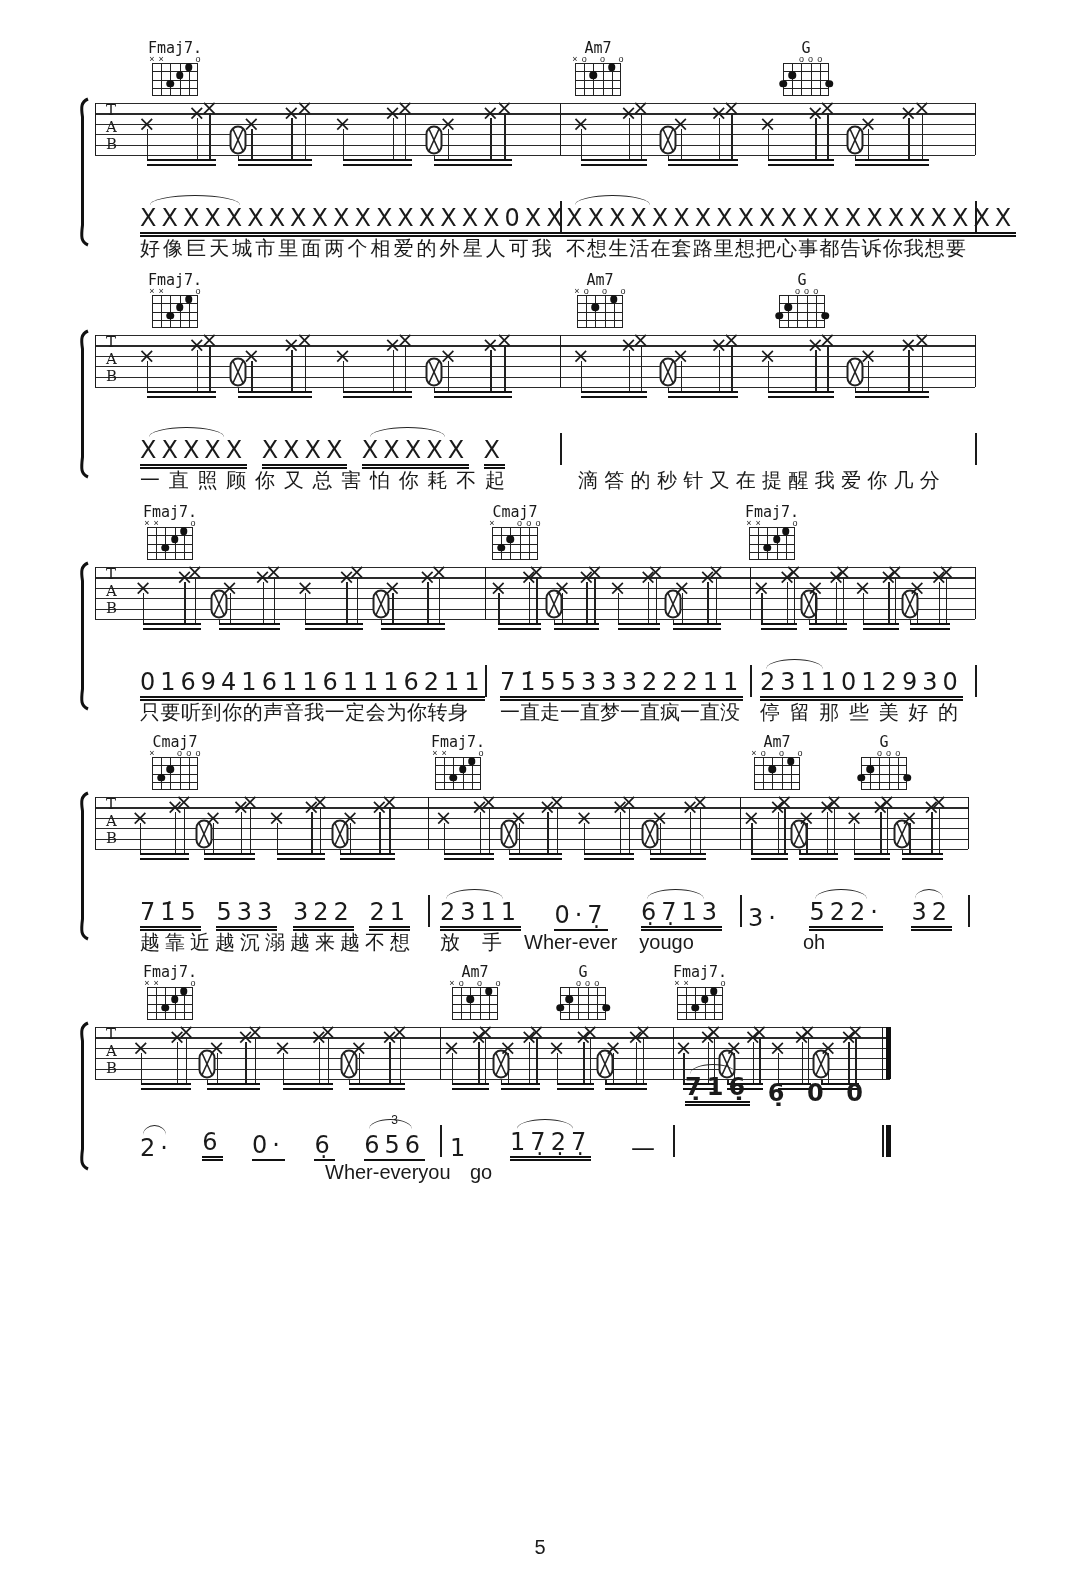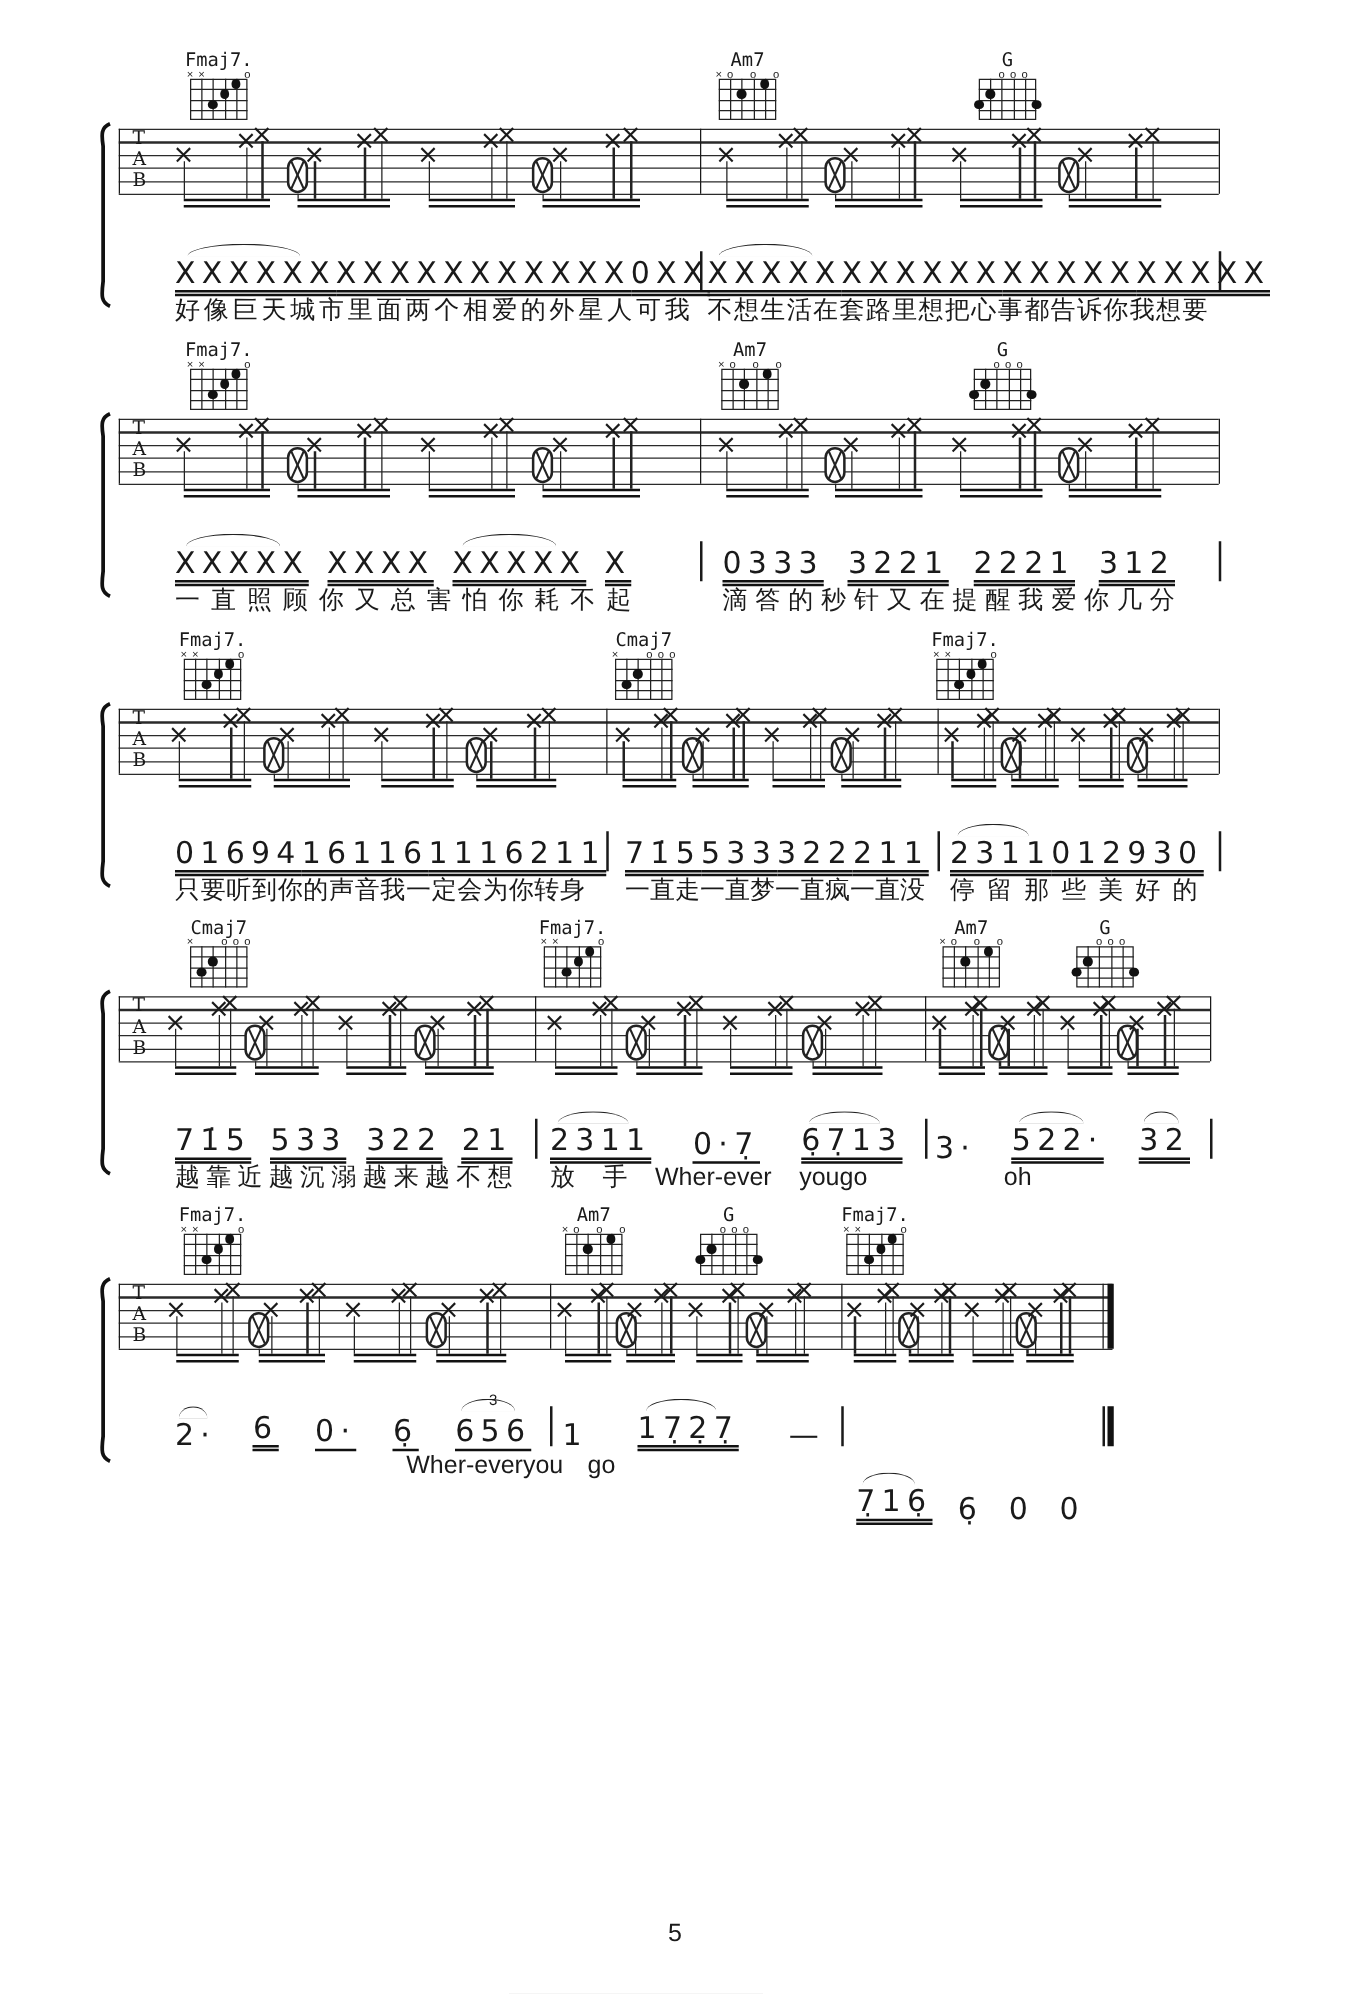--- a/index.html
+++ b/index.html
@@ -475,42 +475,20 @@
       <span>你</span>
       <span>又</span>
       <span>总</span>
       <span>害</span>
       <span>怕</span>
       <span>你</span>
       <span>耗</span>
       <span>不</span>
       <span>起</span>
     </div>
-    <div class="nwrap" style="left: 578px; top: 435px; width: 362px;">
-      <div class="grp">
-        <div class="gt">0333</div>
-        <div class="ul"></div>
-        <div class="ul"></div>
-      </div>
-      <div class="grp">
-        <div class="gt">3221</div>
-        <div class="ul"></div>
-        <div class="ul"></div>
-      </div>
-      <div class="grp">
-        <div class="gt">2221</div>
-        <div class="ul"></div>
-        <div class="ul"></div>
-      </div>
-      <div class="grp">
-        <div class="gt">312</div>
-        <div class="ul"></div>
-        <div class="ul"></div>
-      </div>
-    </div>
     <div class="lyr" style="left: 578px; top: 468px; width: 362px; justify-content: space-between;">
       <span>滴</span>
       <span>答</span>
       <span>的</span>
       <span>秒</span>
       <span>针</span>
       <span>又</span>
       <span>在</span>
       <span>提</span>
       <span>醒</span>
@@ -1395,21 +1373,21 @@
         <div class="ul"></div>
         <div class="tie"></div>
       </div>
       <div class="grp">
         <div class="gt">—</div>
       </div>
     </div>
     <div class="lyr" style="left: 470px; top: 1160px; width: 190px; justify-content: flex-start; gap: 22px;">
       <span>go</span>
     </div>
-    <div class="nwrap" style="left: 685px; top: 1186px; width: 183px;">
+    <div class="nwrap" style="left: 685px; top: 1072px; width: 183px; font-weight: bold;">
       <div class="grp">
         <div class="gt">7̣16̣</div>
         <div class="ul"></div>
         <div class="ul"></div>
         <div class="tie"></div>
       </div>
       <div class="grp">
         <div class="gt">6̣</div>
       </div>
       <div class="grp">

